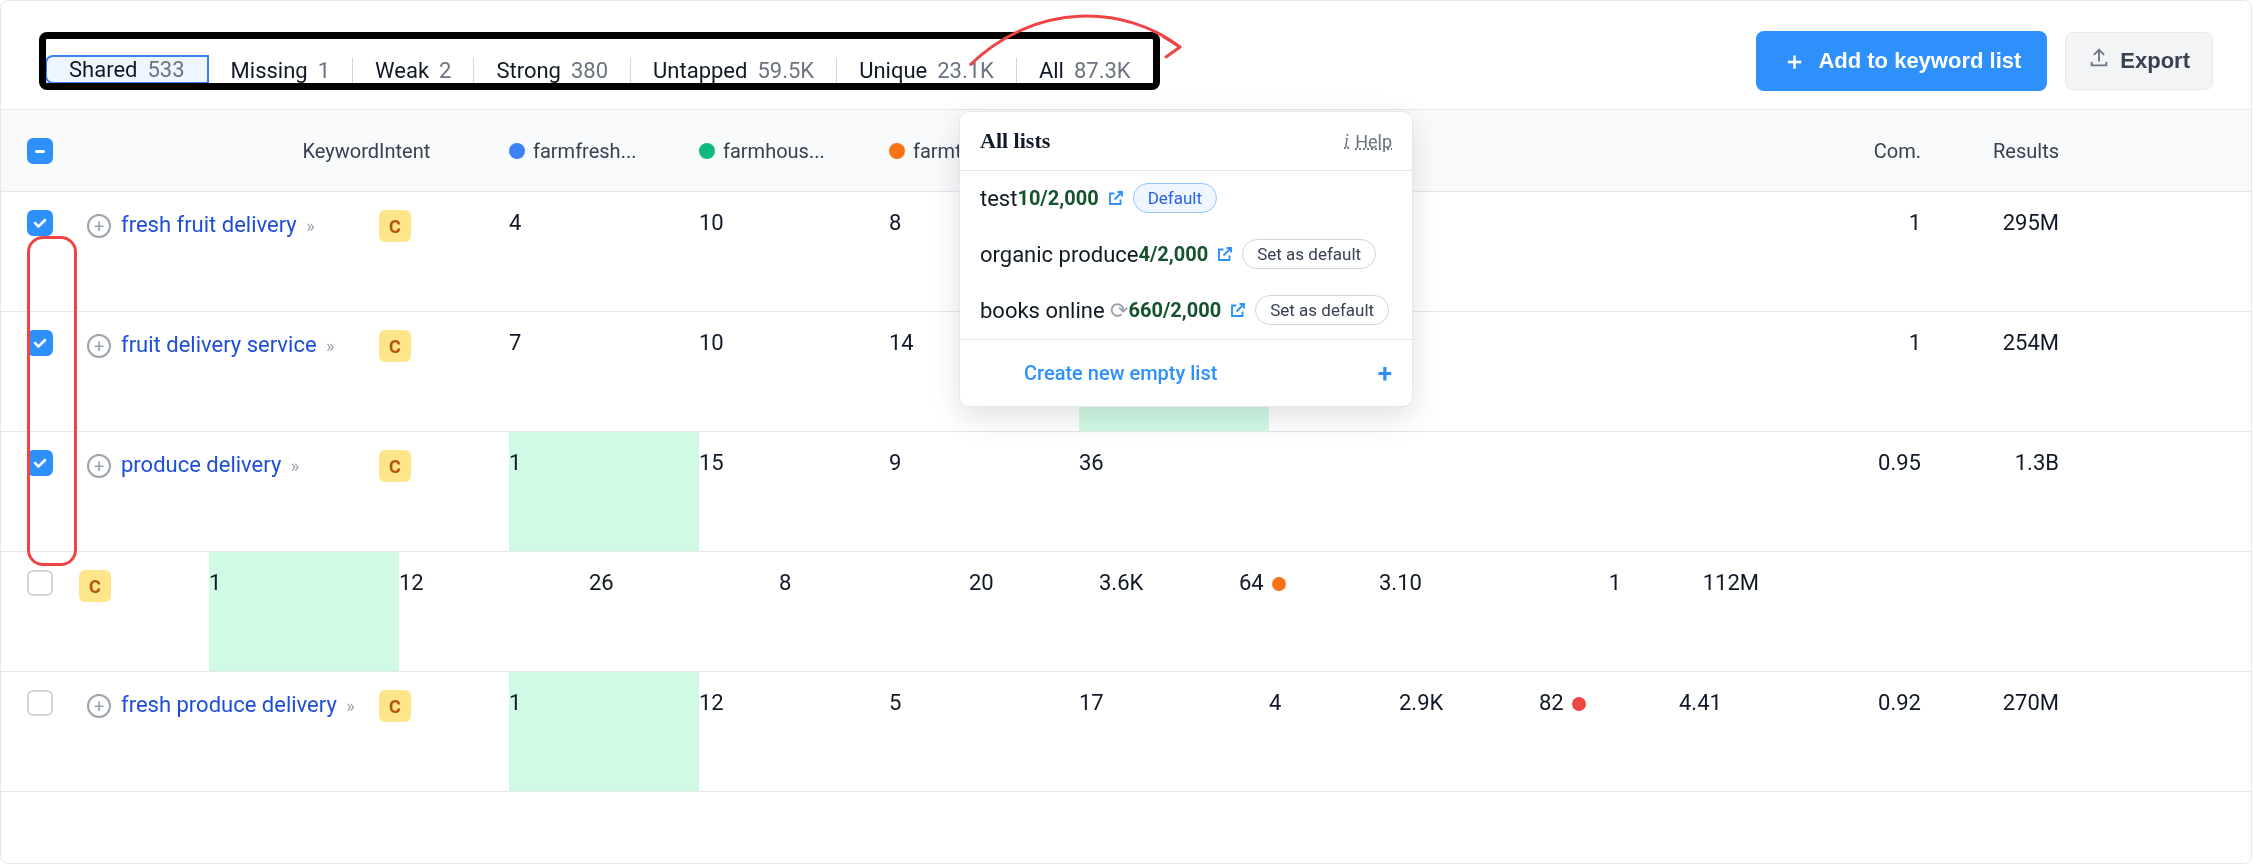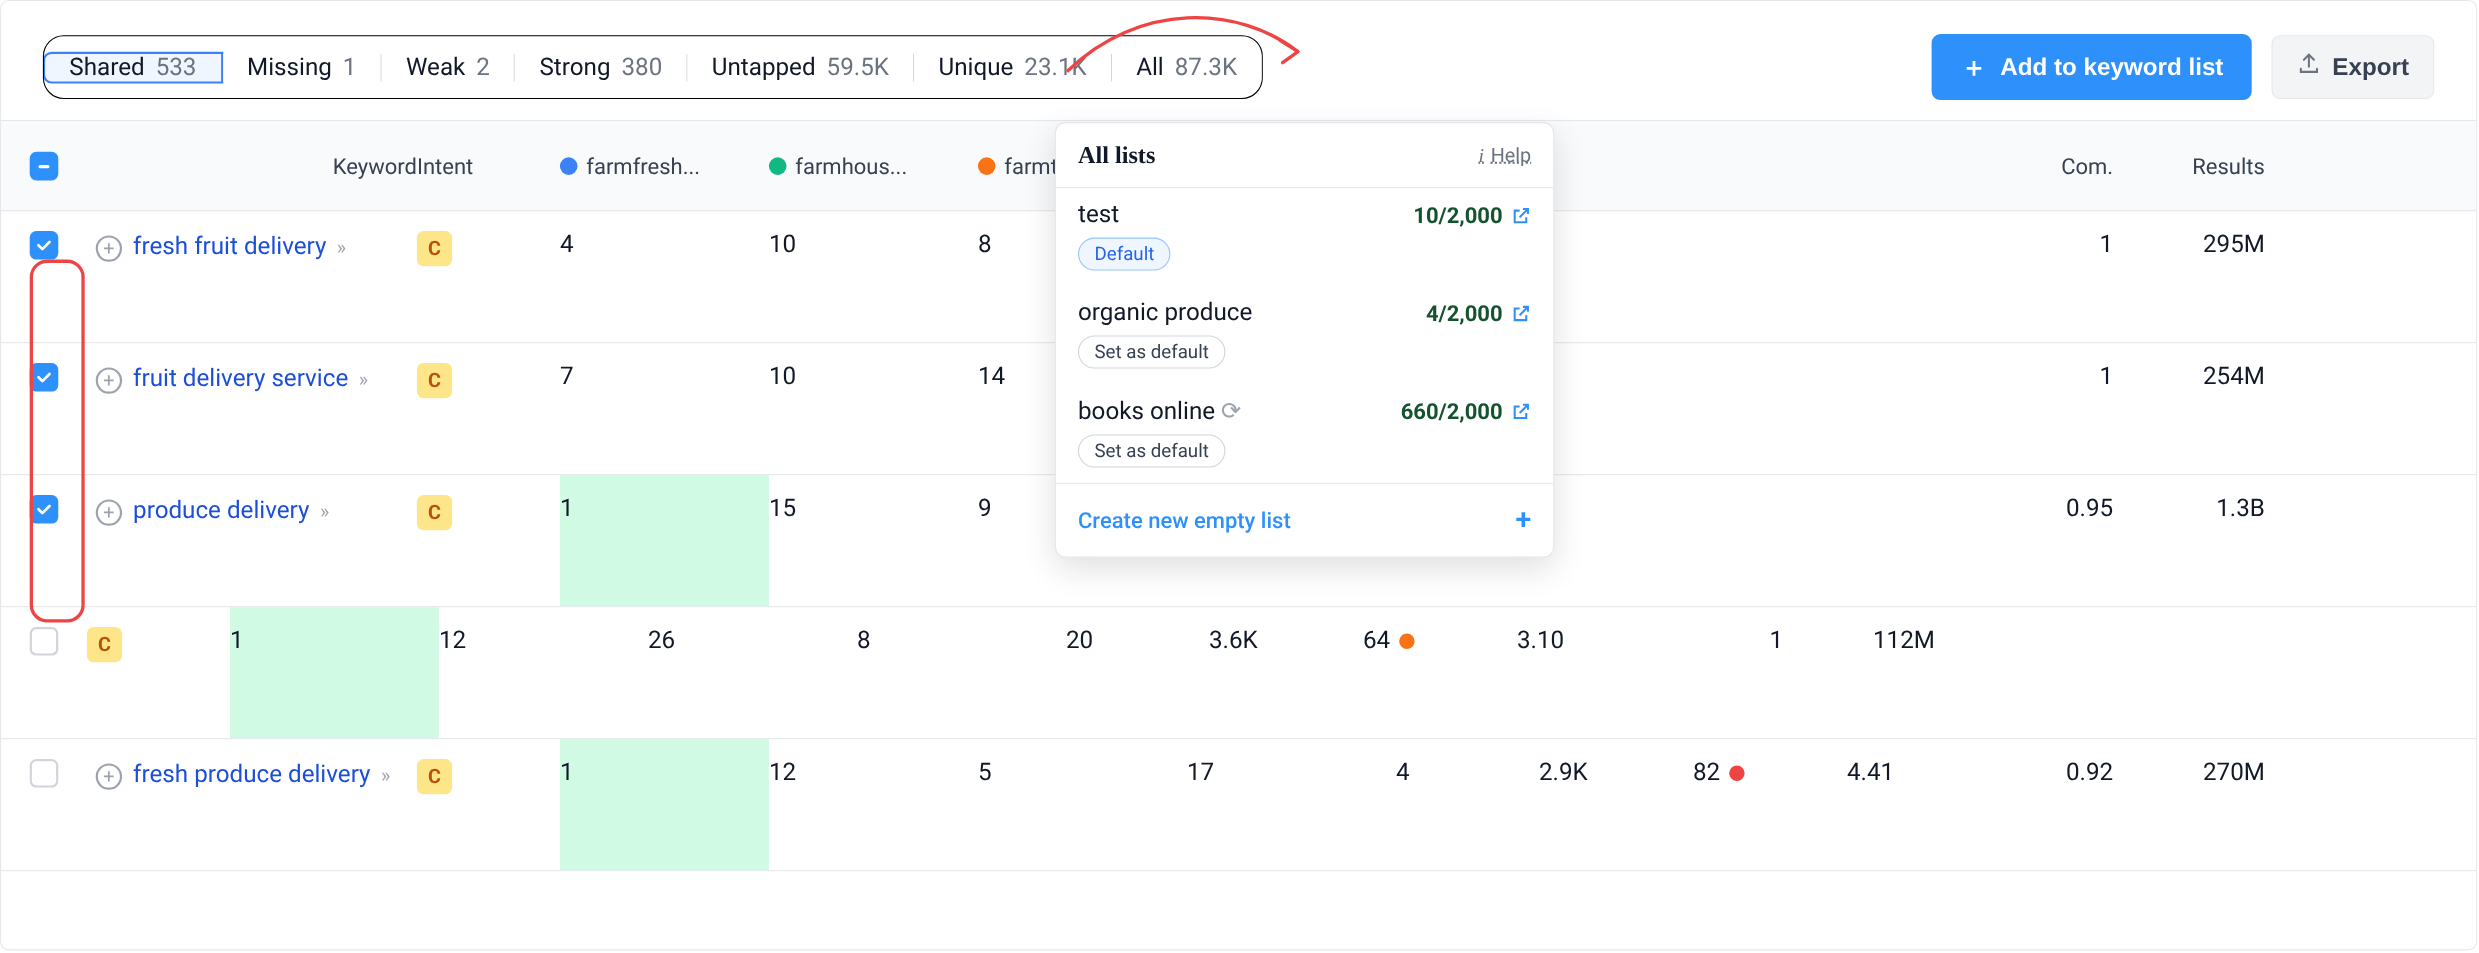--- a/index.html
+++ b/index.html
@@ -21,25 +21,25 @@
     background:#fff;
   }
   .topbar{
     display:flex;
     align-items:center;
     justify-content:space-between;
     padding:30px 38px 18px 38px;
   }
   .tabs{
     display:flex;
-    border:1px solid #000000;
-    border-radius:19px;
+    border:7px solid #000000;
+    border-radius:8px;
     overflow:hidden;
     height:58px;
-    align-items:center;
+    align-items:flex-end;
   }
   .tab{
     display:flex;
     align-items:center;
     gap:10px;
     padding:0 22px;
     border-right:1px solid #d1d5db;
     cursor:pointer;
     font-size:22px;
     color:#111827;
@@ -173,21 +173,21 @@
   .dropdown .dd-head{
     display:flex; justify-content:space-between; align-items:center;
     padding:16px 20px;
     border-bottom:1px solid #e5e7eb;
   }
   .dd-title{ font-weight:700; font-size:22px;font-family:Liberation Serif, serif;}
   .dd-help{ color:#6b7280; font-size:18px; text-decoration:underline dotted; display:flex; align-items:center; gap:6px;}
   .dd-item{
     padding:12px 20px 14px 20px;
     display:flex;
-    flex-direction:column;
+    flex-direction:row;
     gap:8px;
   }
   .dd-item .line1{ display:flex; justify-content:space-between; align-items:center; }
   .dd-name{ font-size:22px; color:#111827; }
   .dd-count{ color:#14532d; font-weight:700; font-size:20px; display:flex; align-items:center; gap:8px;}
   .ext-icon{ width:18px;height:18px; }
   .pill{
     display:inline-block;
     border:1px solid #d1d5db;
     border-radius:20px;
@@ -196,21 +196,21 @@
     color:#374151;
     background:#fff;
     width:fit-content;
   }
   .pill.default{ border-color:#93c5fd; color:#2563eb; background:#eff6ff;}
   .dd-foot{
     border-top:1px solid #e5e7eb;
     display:flex; justify-content:space-between; align-items:center;
     padding:18px 20px;
   }
-  .dd-foot .link{ color:#2e90fa; font-size:20px; cursor:pointer; font-weight:500;}
+  .dd-foot .link{ color:#2e90fa; font-size:20px; cursor:pointer; font-weight:500;margin-left:44px;}
   .dd-foot .plus{ color:#2e90fa; font-size:26px; font-weight:600; cursor:pointer;}
 </style>
 </head>
 <body>
 
 <div class="frame">
 
   <div class="topbar">
     <div class="tabs" id="tabs">
         <div class="tab active">

